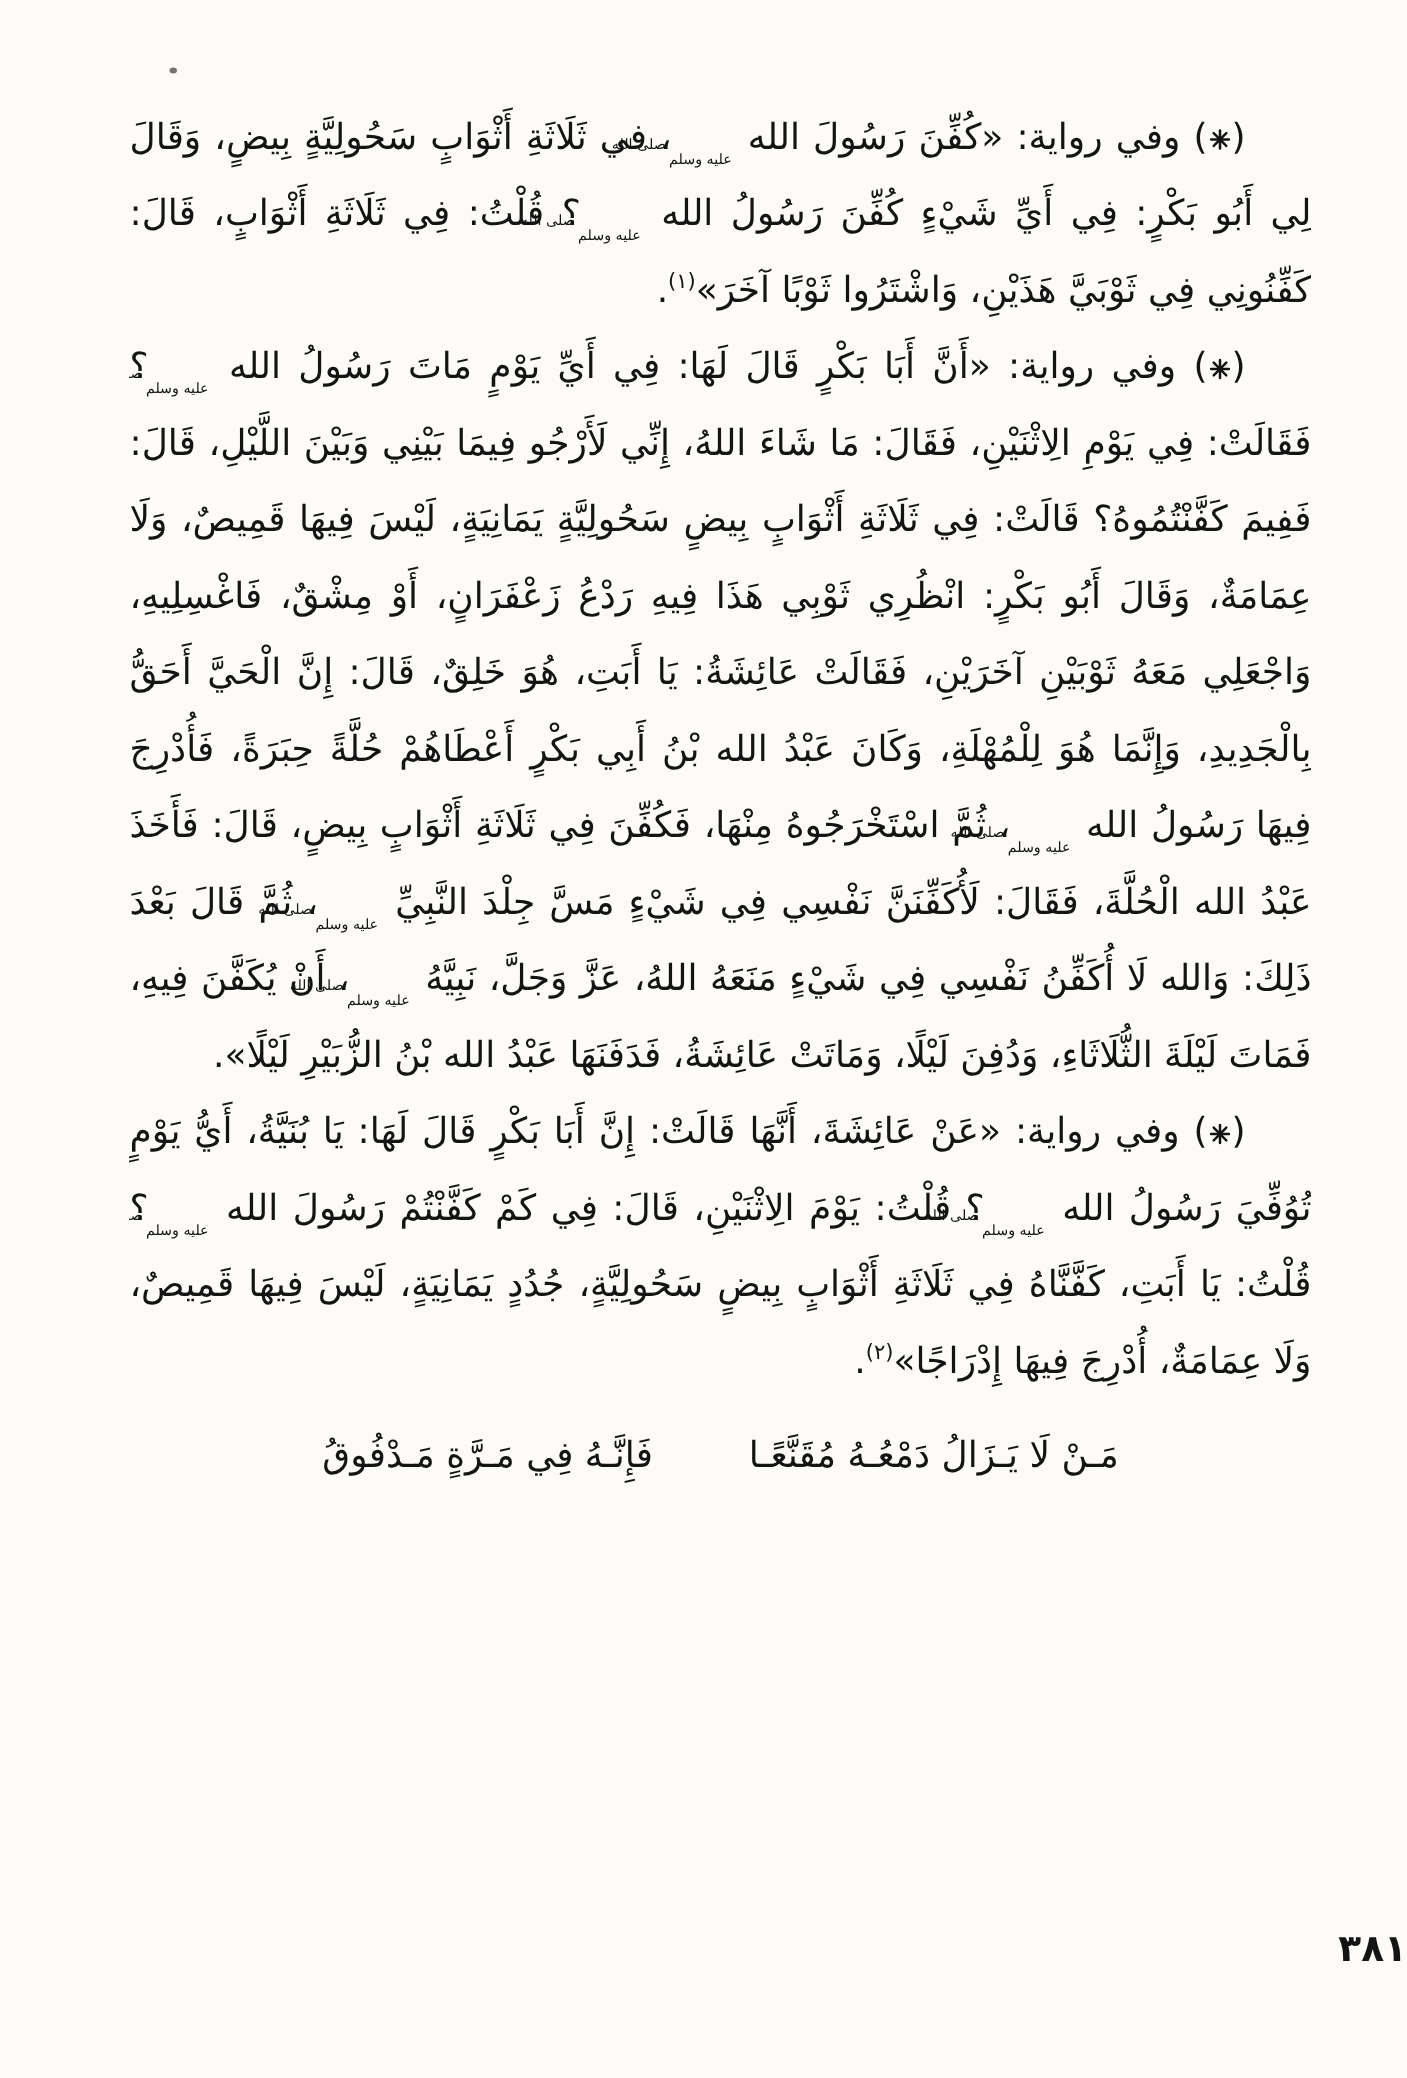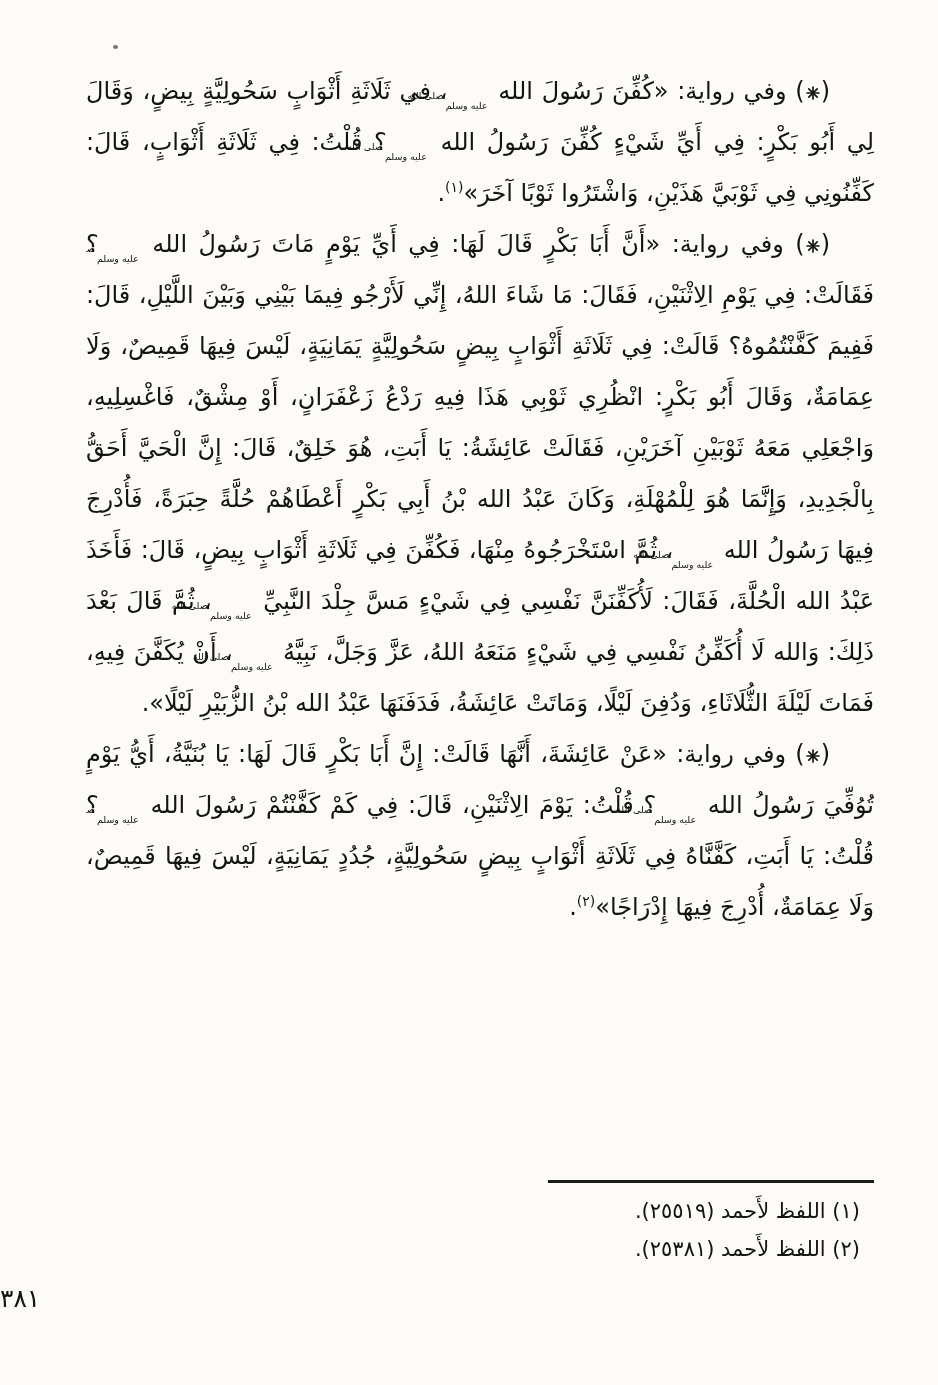--- a/index.html
+++ b/index.html
@@ -67,23 +67,24 @@
     text-align:right;
     font-size:21px;
     line-height:38px;
     padding-right:14px;
   }
   .fn-line .fn-marker{letter-spacing:-1px;}
   
   .page-number{
     position:absolute;
     top:1284px;left:0;right:0;
-    text-align:left;
+    text-align:right;
     font-size:25px;
     letter-spacing:2px;
+    font-weight:bold;
   }
   
   .speck{
     position:absolute;top:45px;left:113px;
     width:5px;height:4px;border-radius:50%;
     background:#55534e;opacity:.8;
   }
 </style>
 </head>
 <body>
@@ -112,31 +113,22 @@
     <p class="para rich">(<svg class="star" viewBox="0 0 20 20">
           <g stroke="#141414" stroke-width="2.4" stroke-linecap="round">
             <line x1="10" y1="1.5" x2="10" y2="18.5"></line>
             <line x1="1.5" y1="10" x2="18.5" y2="10"></line>
             <line x1="4" y1="4" x2="16" y2="16"></line>
             <line x1="4" y1="16" x2="16" y2="4"></line>
           </g>
         </svg>) وفي رواية: «عَنْ عَائِشَةَ، أَنَّهَا قَالَتْ: إِنَّ أَبَا بَكْرٍ قَالَ لَهَا: يَا بُنَيَّةُ، أَيُّ يَوْمٍ تُوُفِّيَ رَسُولُ الله <span class="saw">صلى الله<br>عليه وسلم</span>؟ قُلْتُ: يَوْمَ الِاثْنَيْنِ، قَالَ: فِي كَمْ كَفَّنْتُمْ رَسُولَ الله <span class="saw">صلى الله<br>عليه وسلم</span>؟ قُلْتُ: يَا أَبَتِ، كَفَّنَّاهُ فِي ثَلَاثَةِ أَثْوَابٍ بِيضٍ سَحُولِيَّةٍ، جُدُدٍ يَمَانِيَةٍ، لَيْسَ فِيهَا قَمِيصٌ، وَلَا عِمَامَةٌ، أُدْرِجَ فِيهَا إِدْرَاجًا»<sup class="fn-ref">(٢)</sup>.</p>
 
     <div class="poetry">
+      <span>مَـنْ لَا يَـزَالُ دَمْعُـهُ مُقَنَّعًـا</span>
+      <span>فَإِنَّـهُ فِي مَـرَّةٍ مَـدْفُوقُ</span>
     </div>
 
   </main>
 
-  <footer class="footnotes">
-    <div class="fn-rule"></div>
-    <div class="fn-line">
-      <span class="fn-marker">(١)</span>
-      <span>اللفظ لأَحمد (٢٥٥١٩).</span>
-    </div>
-    <div class="fn-line">
-      <span class="fn-marker">(٢)</span>
-      <span>اللفظ لأَحمد (٢٥٣٨١).</span>
-    </div>
-  </footer>
 
   <div class="page-number">٣٨١</div>
 
 </div>
 
 </body></html>

